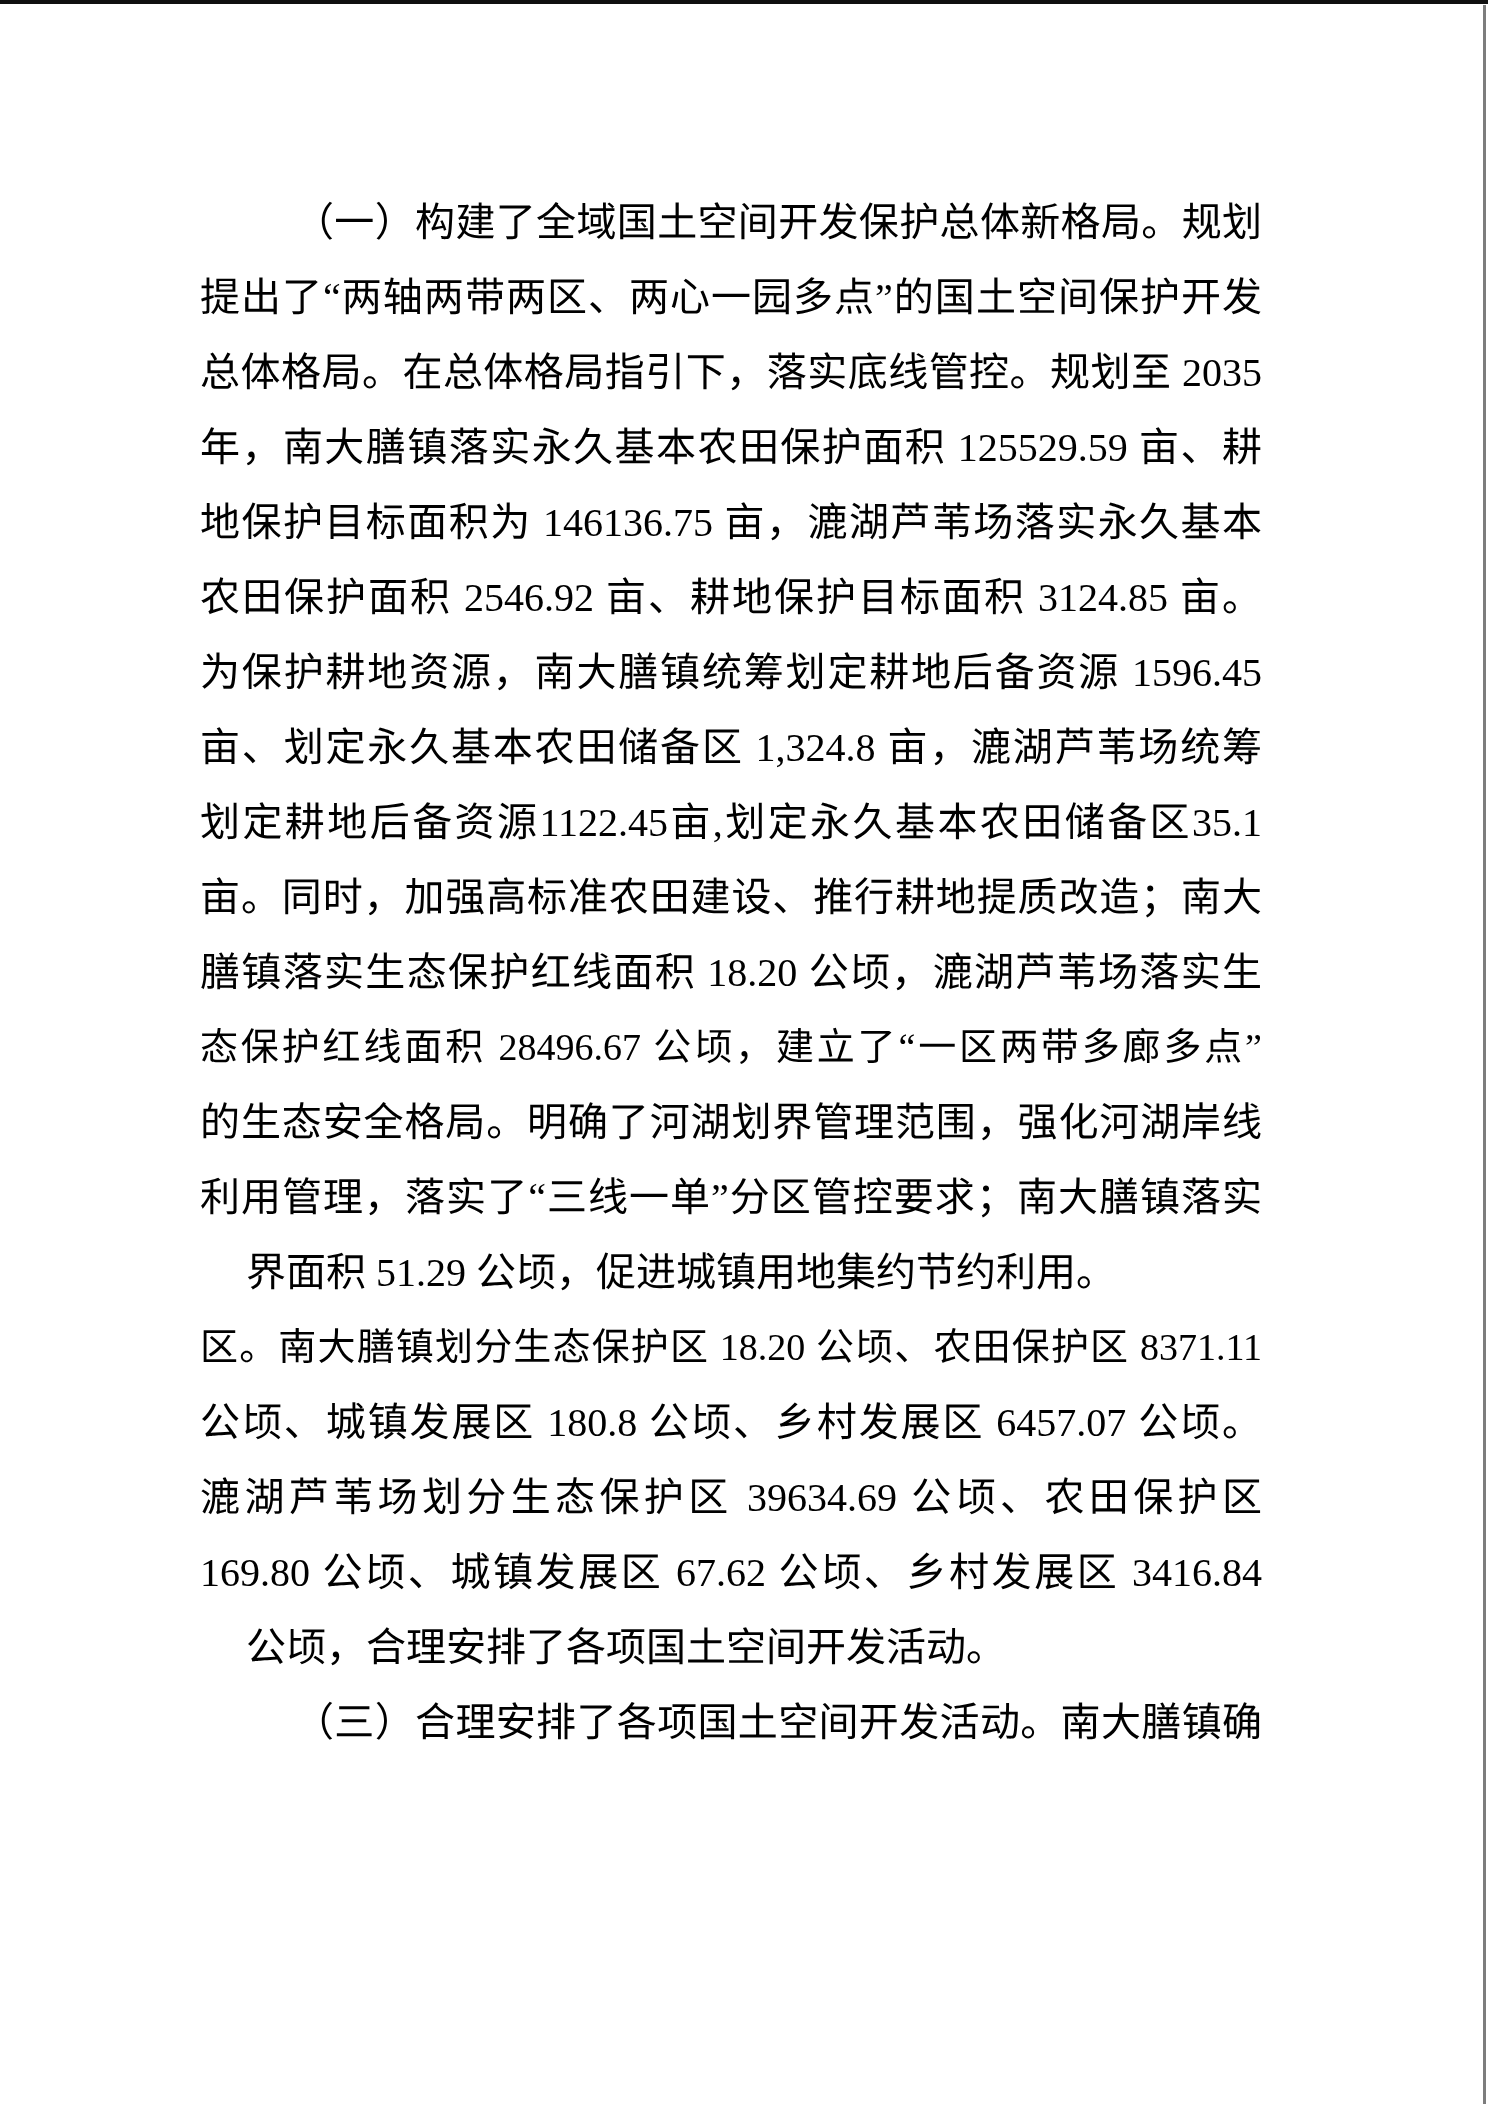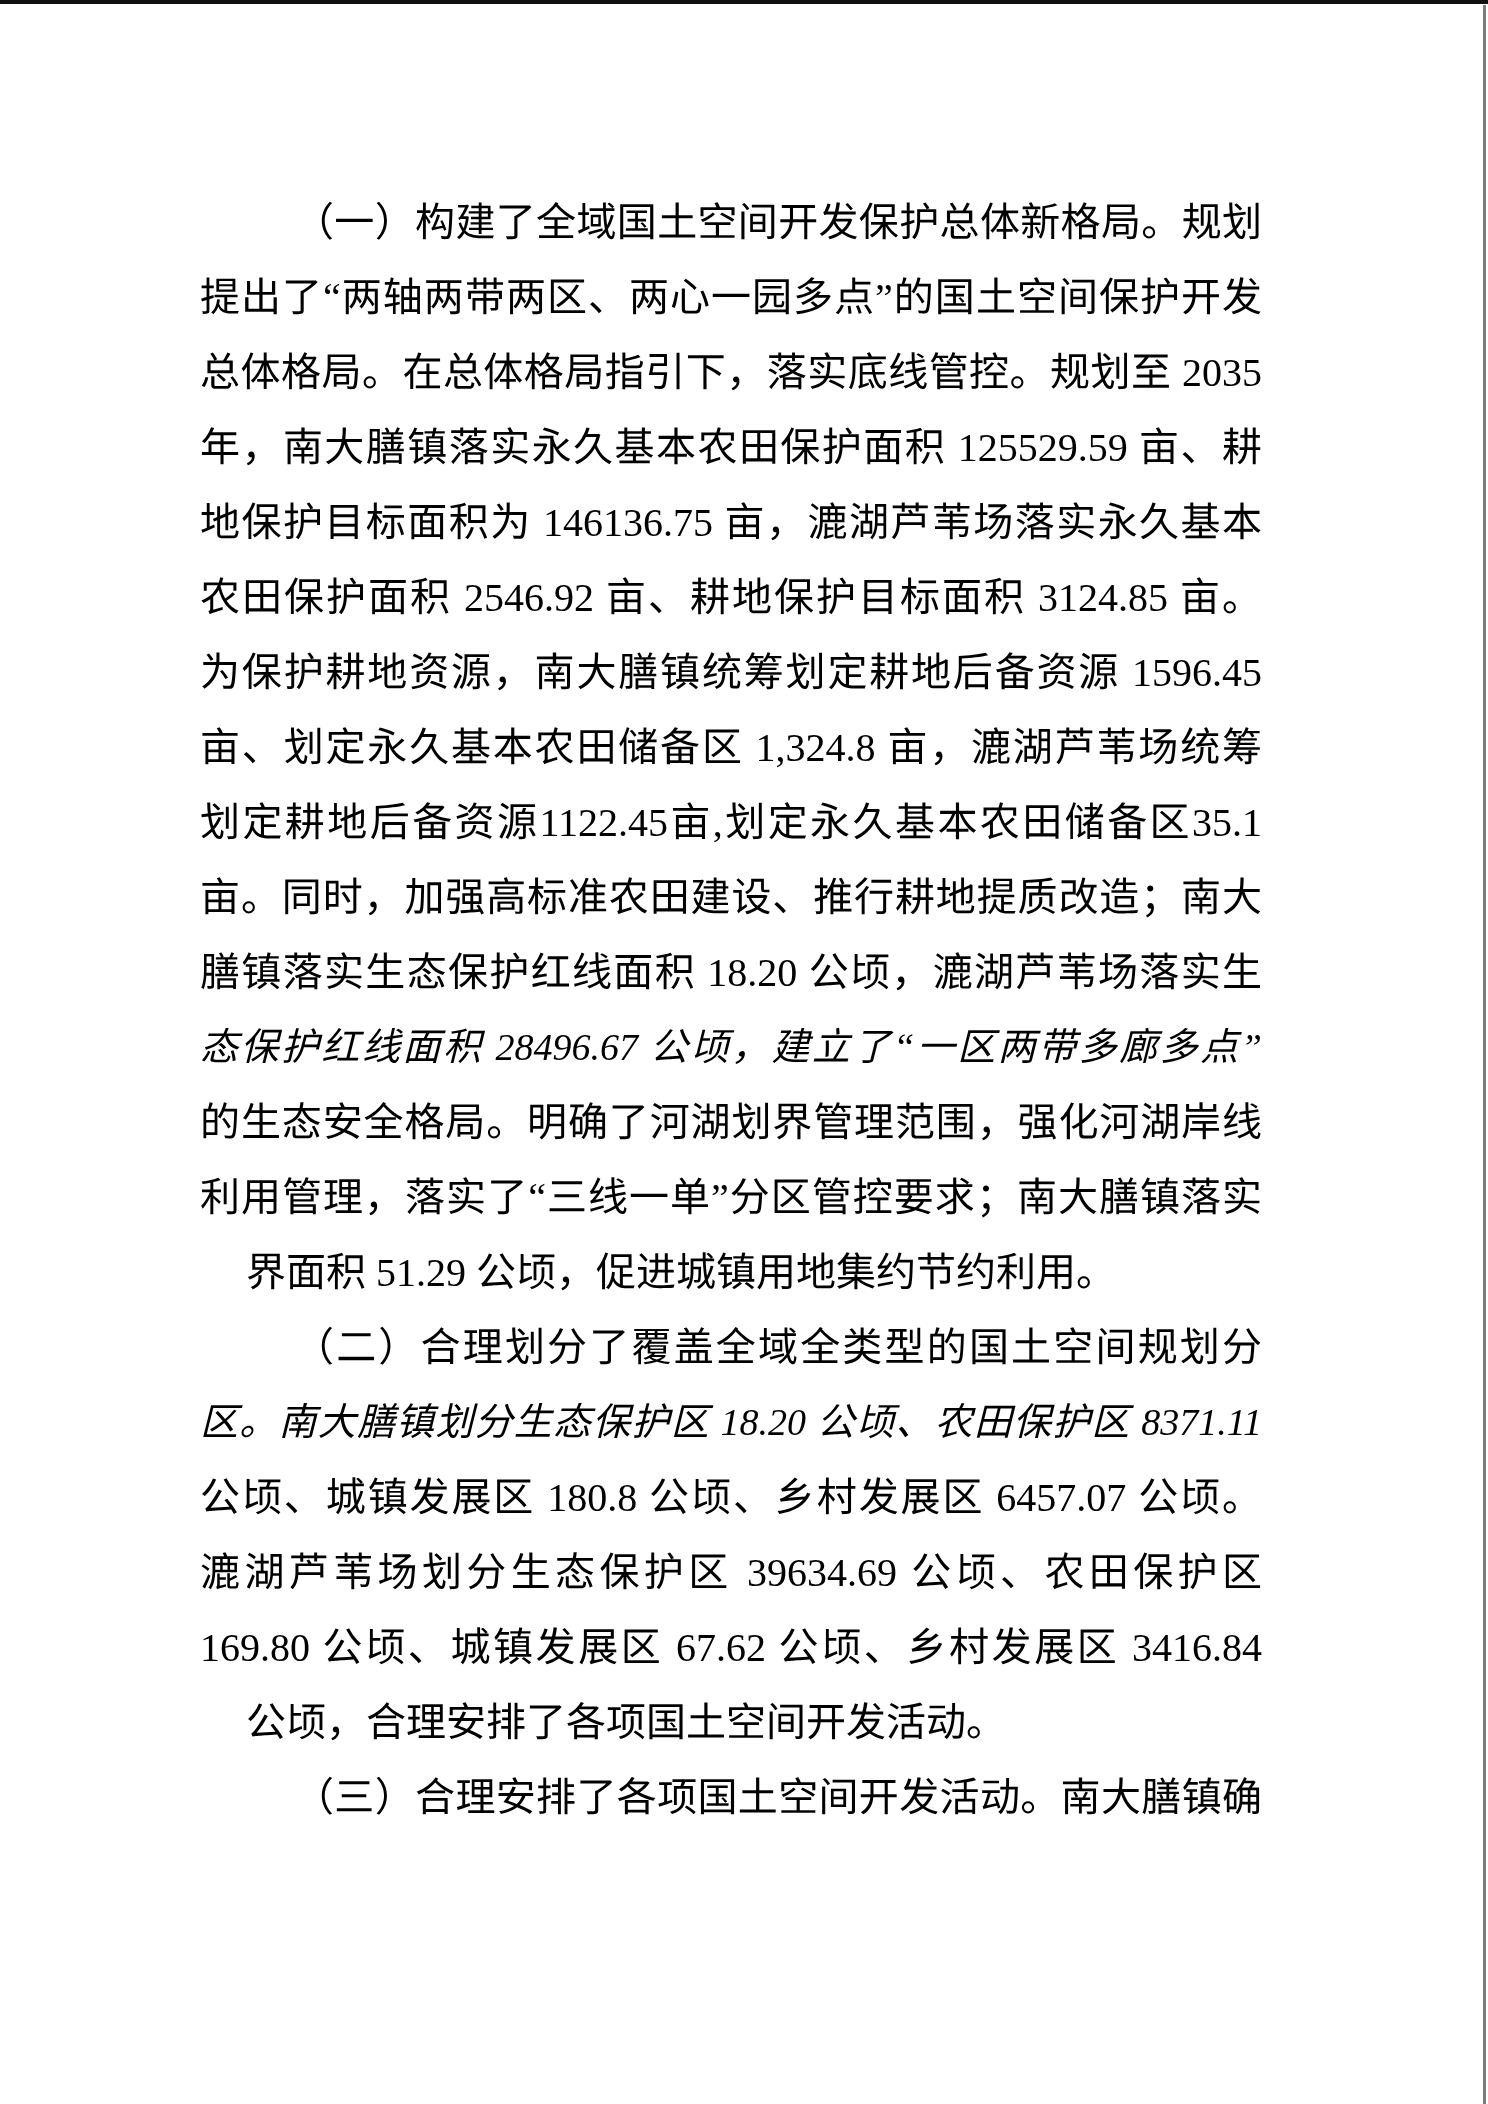--- a/index.html
+++ b/index.html
@@ -50,21 +50,20 @@
   }
   .p-start {
     padding-left: 94px;
   }
   .p-end {
     text-align-last: left;
     margin-left: 46px;
   }
   .tight {
     font-size: 38px;
-    font-style: italic;
   }
 </style>
 </head>
 <body>
 
 <div class="page">
   <div class="top-border"></div>
   <div class="right-border"></div>
 
   <div class="text-block">
@@ -78,21 +77,20 @@
     <p class="line">为保护耕地资源，南大膳镇统筹划定耕地后备资源 1596.45</p>
     <p class="line">亩、划定永久基本农田储备区 1,324.8 亩，漉湖芦苇场统筹</p>
     <p class="line">划定耕地后备资源1122.45亩,划定永久基本农田储备区35.1</p>
     <p class="line">亩。同时，加强高标准农田建设、推行耕地提质改造；南大</p>
     <p class="line">膳镇落实生态保护红线面积 18.20 公顷，漉湖芦苇场落实生</p>
     <p class="line tight">态保护红线面积 28496.67 公顷，建立了“一区两带多廊多点”</p>
     <p class="line">的生态安全格局。明确了河湖划界管理范围，强化河湖岸线</p>
     <p class="line">利用管理，落实了“三线一单”分区管控要求；南大膳镇落实</p>
     <p class="line p-end">界面积 51.29 公顷，促进城镇用地集约节约利用。</p>
 
-    <p class="line p-start">（二）合理划分了覆盖全域全类型的国土空间规划分</p>
     <p class="line tight">区。南大膳镇划分生态保护区 18.20 公顷、农田保护区 8371.11</p>
     <p class="line">公顷、城镇发展区 180.8 公顷、乡村发展区 6457.07 公顷。</p>
     <p class="line">漉湖芦苇场划分生态保护区 39634.69 公顷、农田保护区</p>
     <p class="line">169.80 公顷、城镇发展区 67.62 公顷、乡村发展区 3416.84</p>
     <p class="line p-end">公顷，合理安排了各项国土空间开发活动。</p>
 
     <p class="line p-start">（三）合理安排了各项国土空间开发活动。南大膳镇确</p>
   </div>
 </div>
 

